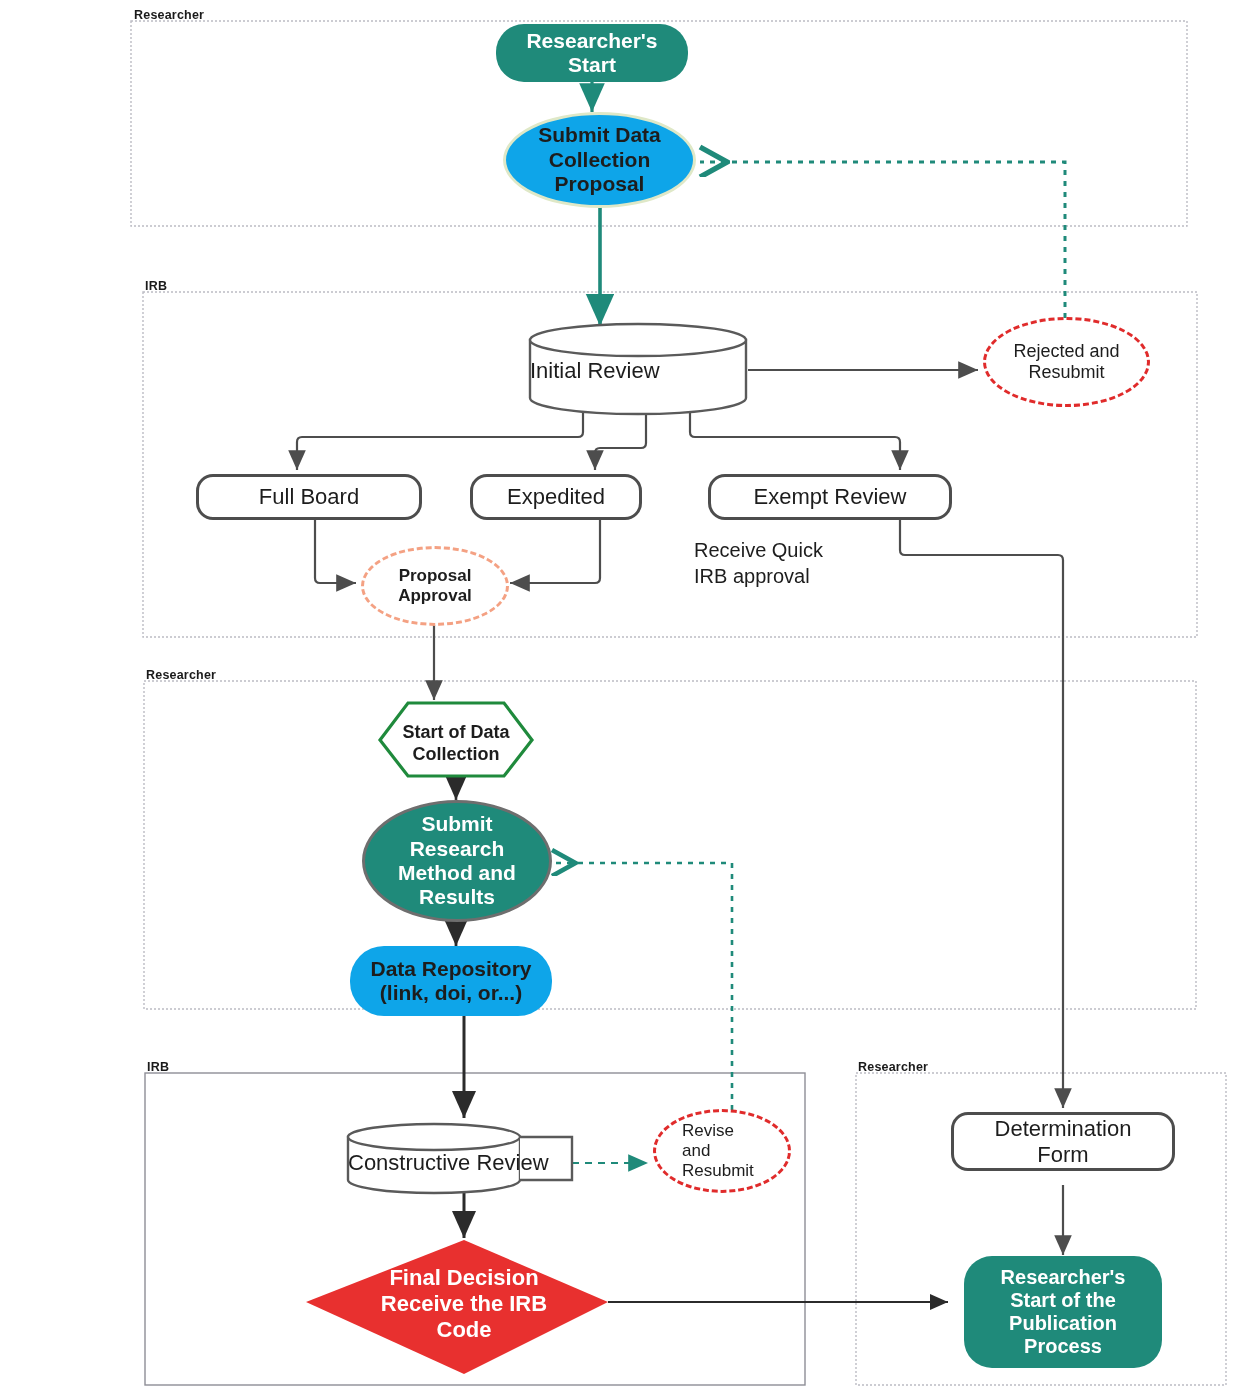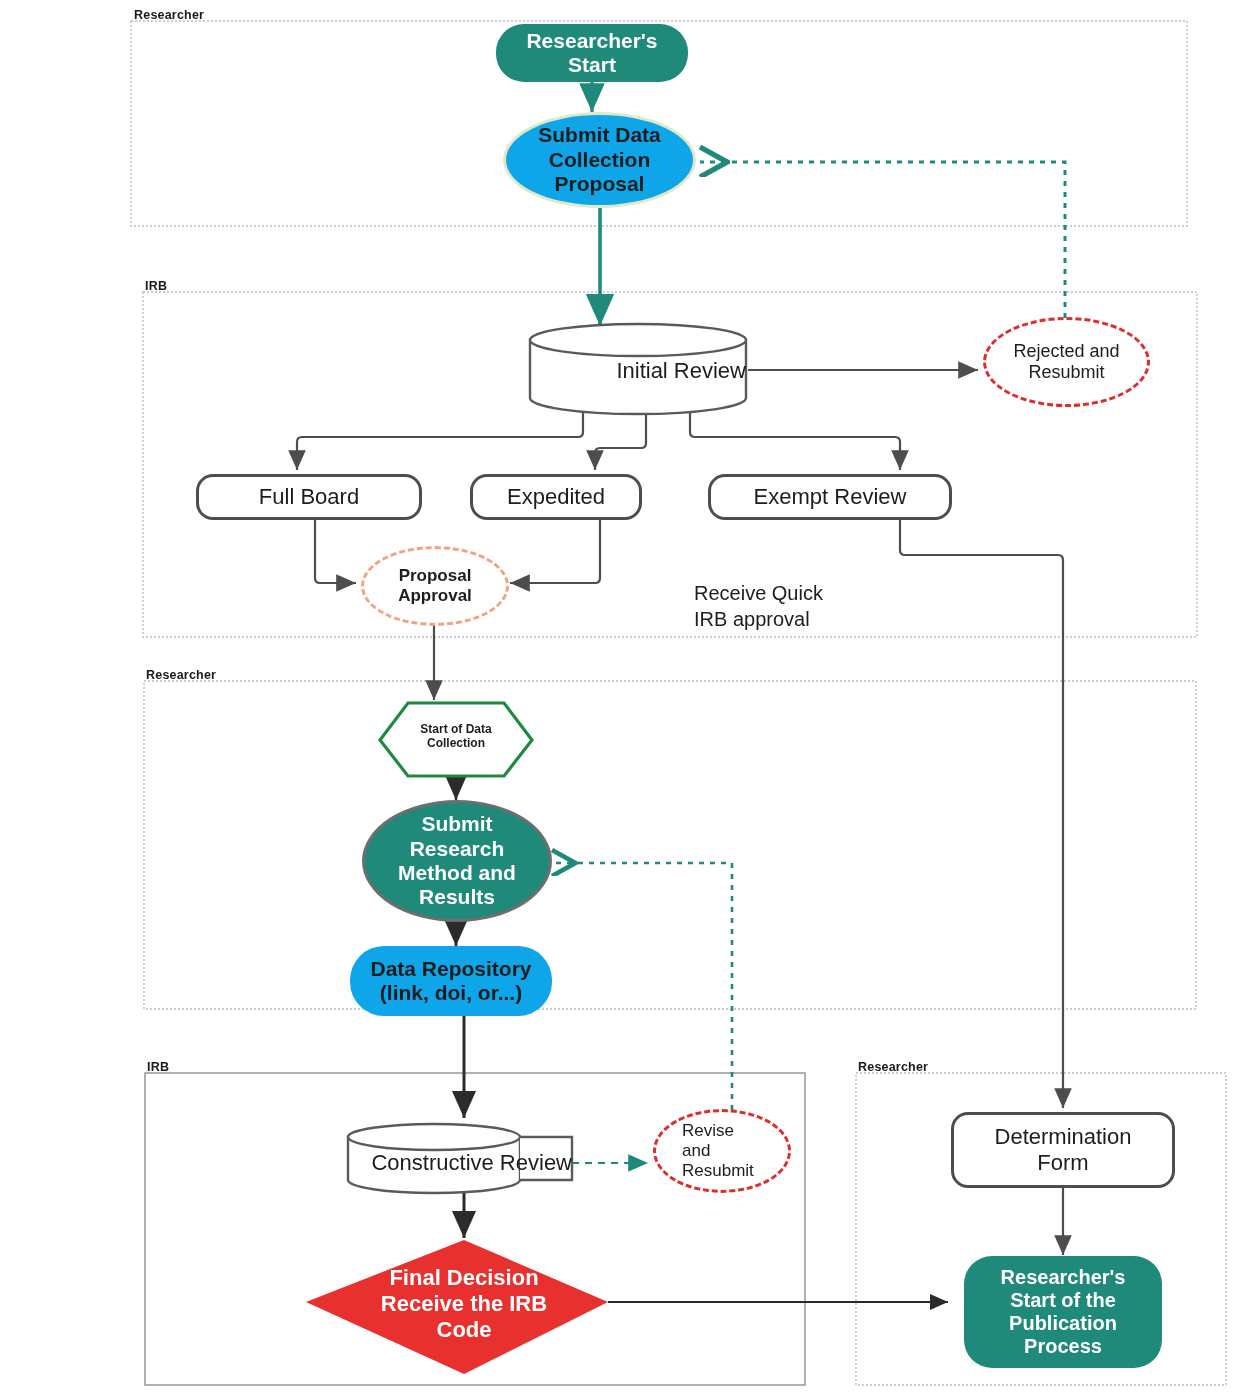--- a/index.html
+++ b/index.html
@@ -14,24 +14,24 @@
   .pill-dark{background:#1f8a7a;color:#ffffff;border-radius:28px;font-weight:bold;font-size:21px;align-items:center;}
   .pill-mid{background:#0ea5e9;color:#1d1d1d;border-radius:34px;font-weight:bold;font-size:21px;}
   .ellipse-light{background:#0ea5e9;border:3px solid #dfe8c7;border-radius:50%;
                  color:#1d1d1d;font-weight:bold;font-size:21px;}
   .ellipse-dark{background:#1f8a7a;border:3px solid #6e6e6e;border-radius:50%;
                 color:#ffffff;font-weight:bold;font-size:21px;}
   .rect{background:#ffffff;border:3px solid #4d4d4d;border-radius:17px;color:#1d1d1d;font-size:22px;}
   .dash-red{border:3.5px dashed #e02b2b;border-radius:50%;background:transparent;color:#1d1d1d;font-size:18px;}
   .dash-salmon{border:3px dashed #f4a183;border-radius:50%;background:transparent;color:#1d1d1d;
                font-weight:bold;font-size:17px;}
-  .plain-label{position:absolute;font-size:20px;color:#1d1d1d;line-height:1.3;margin-top:43px;}
-  .cyl-label{position:absolute;font-size:22px;color:#1d1d1d;text-align:right;}
+  .plain-label{position:absolute;font-size:20px;color:#1d1d1d;line-height:1.3;}
+  .cyl-label{position:absolute;font-size:22px;color:#1d1d1d;text-align:left;}
   .dia-label{position:absolute;color:#ffffff;font-weight:bold;font-size:22px;text-align:center;line-height:1.18;}
-  .hex-label{position:absolute;font-size:12px;font-weight:bold;color:#1d1d1d;text-align:center;line-height:1.2;}
+  .hex-label{position:absolute;font-size:18px;font-weight:bold;color:#1d1d1d;text-align:center;line-height:1.2;}
 </style>
 </head>
 <body>
 
 <svg id="canvas" viewBox="0 0 1252 1397" xmlns="http://www.w3.org/2000/svg">
   <defs>
     <marker id="arrGray" markerWidth="12" markerHeight="12" refX="9" refY="4" orient="auto">
       <path d="M0,0 L9,4 L0,8 z" fill="#4d4d4d"></path>
     </marker>
     <marker id="arrTeal" markerWidth="12" markerHeight="12" refX="9" refY="4" orient="auto">
@@ -197,21 +197,21 @@
     <span>Resubmit</span>
   </span>
 </div>
 
 <div class="dia-label" style="left:344px;top:1265px;width:240px;">
   <div>Final Decision</div>
   <div>Receive the IRB</div>
   <div>Code</div>
 </div>
 
-<div class="node rect" style="left:951px;top:1112px;width:224px;height:76px;">
+<div class="node rect" style="left:951px;top:1112px;width:224px;height:59px;">
   <span>
     <span>Determination</span>
     <span>Form</span>
   </span>
 </div>
 
 <div class="node pill-dark" style="left:964px;top:1256px;width:198px;height:112px;font-size:20px;">
   <span>
     <span>Researcher's</span>
     <span>Start of the</span>

